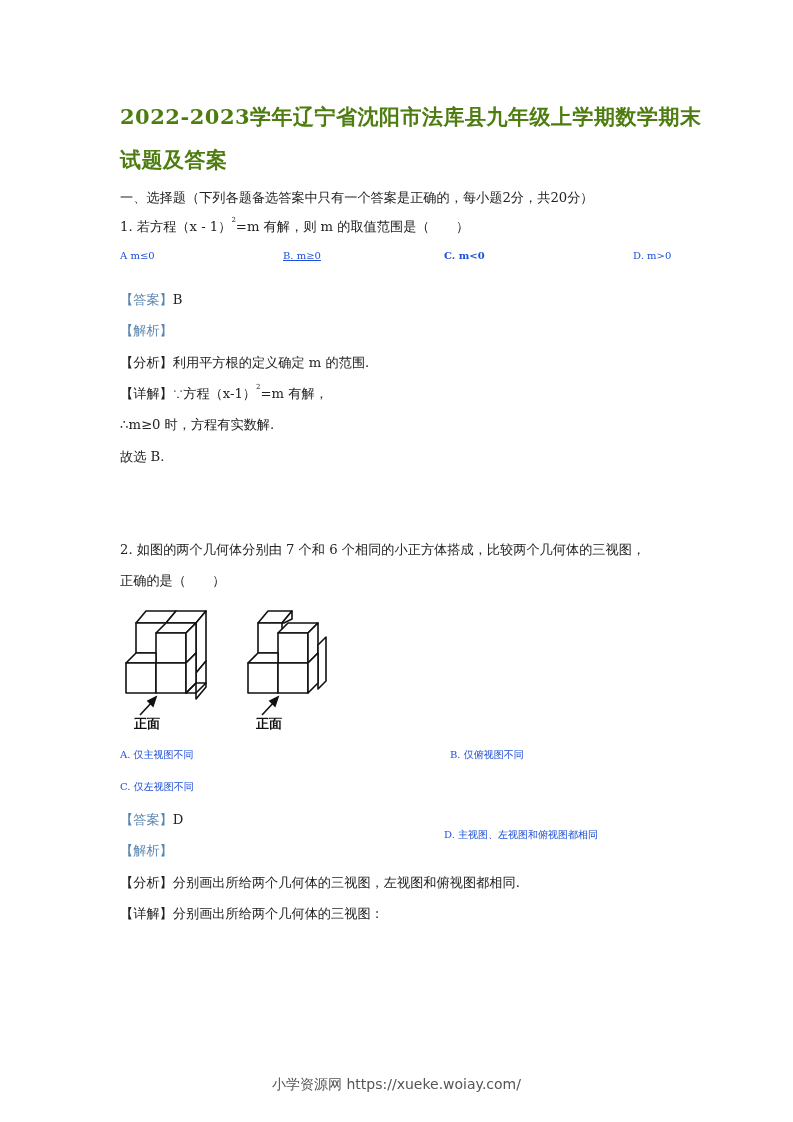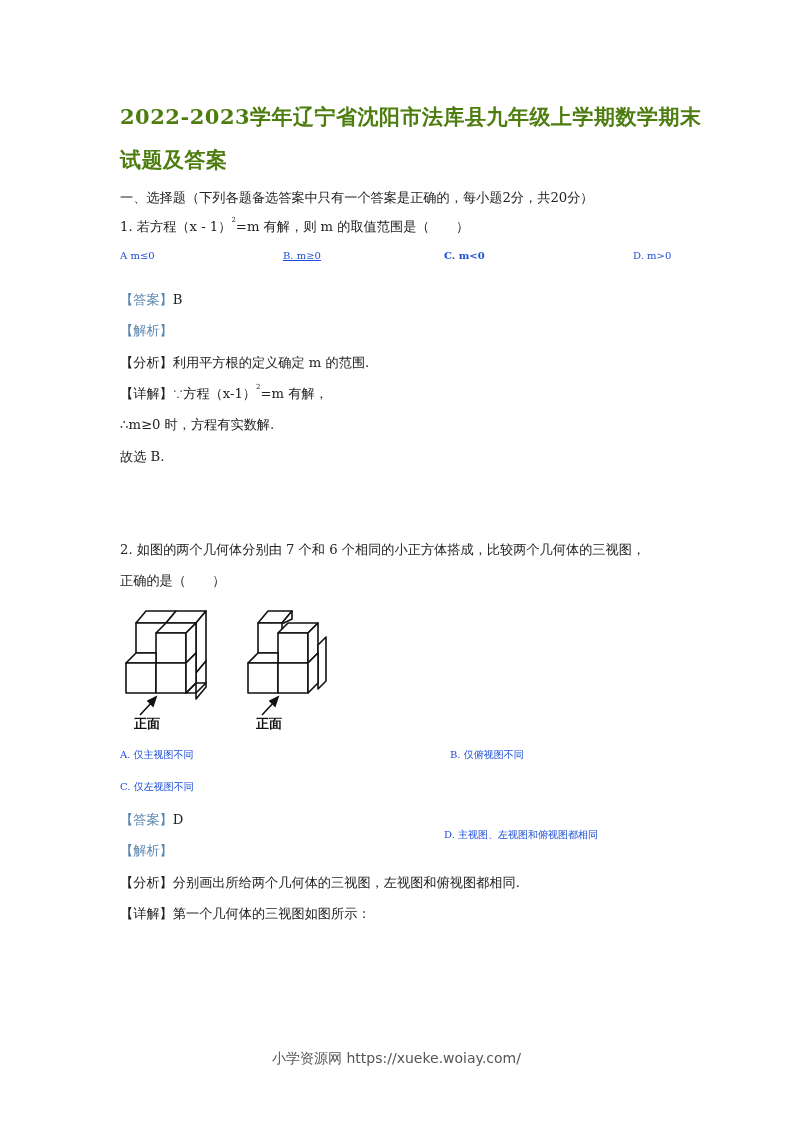--- a/index.html
+++ b/index.html
@@ -6,21 +6,21 @@
   body { width:793px; height:1122px; position:relative; overflow:hidden;
          font-family:"DejaVu Serif", "Liberation Serif", serif; color:#1a1a1a; }
   .page { position:absolute; left:0; top:0; width:793px; height:1122px; }
   .title { position:absolute; left:120px; font-size:21px; font-weight:bold;
            font-family:"DejaVu Serif", serif; color:#4d7c0f; letter-spacing:0.5px; }
   .line { position:absolute; left:120px; font-size:13.2px; white-space:nowrap; color:#222; }
   .blue { color:#5b86b0; }
   .opt { position:absolute; font-size:10px; white-space:nowrap; color:#1d4ed8; }
   sup { font-size:7px; vertical-align:top; position:relative; top:-2px; }
   .fig { position:absolute; }
-  .footer { position:absolute; top:1050px; left:0; width:793px; text-align:center;
+  .footer { position:absolute; top:1076px; left:0; width:793px; text-align:center;
             font-family:"DejaVu Sans", sans-serif; font-size:14px; color:#555; }
 </style>
 </head>
 <body>
 
 <div class="page">
 
   <div class="title" style="top:103px;">2022-2023学年辽宁省沈阳市法库县九年级上学期数学期末</div>
   <div class="title" style="top:146px;">试题及答案</div>
 
@@ -109,17 +109,17 @@
   <div class="opt" style="top:780px; left:444px;margin-top:48px;">D. 主视图、左视图和俯视图都相同</div>
 
   <div class="line" style="top:811px;">
     <span class="blue">【答案】</span><span>D</span>
   </div>
   <div class="line blue" style="top:842px;">【解析】</div>
   <div class="line" style="top:874px;">
     <span>【分析】</span><span>分别画出所给两个几何体的三视图，左视图和俯视图都相同.</span>
   </div>
   <div class="line" style="top:905px;">
-    <span>【详解】</span><span>第一个几何体的三视图如图所示：</span>
+    <span>【详解】</span><span>分别画出所给两个几何体的三视图：</span>
   </div>
 
   <div class="footer">小学资源网 https://xueke.woiay.com/</div>
 </div>
 
 </body></html>

